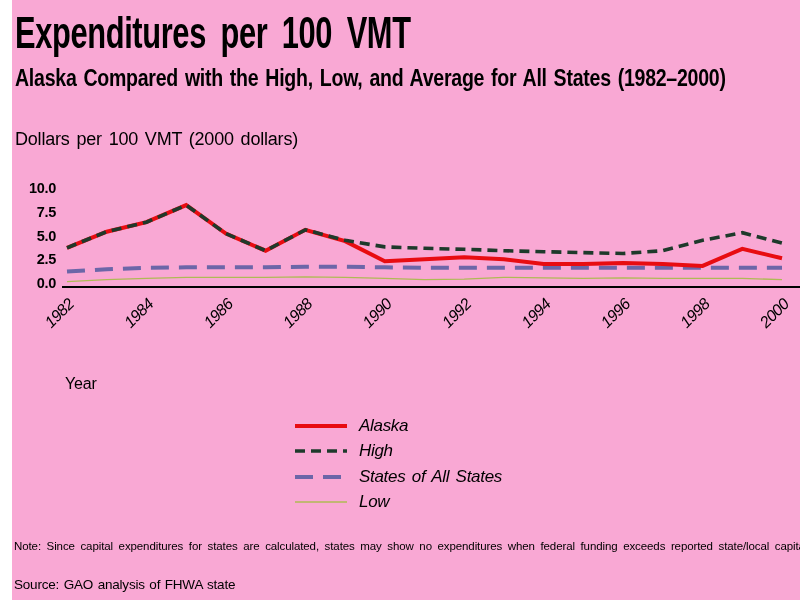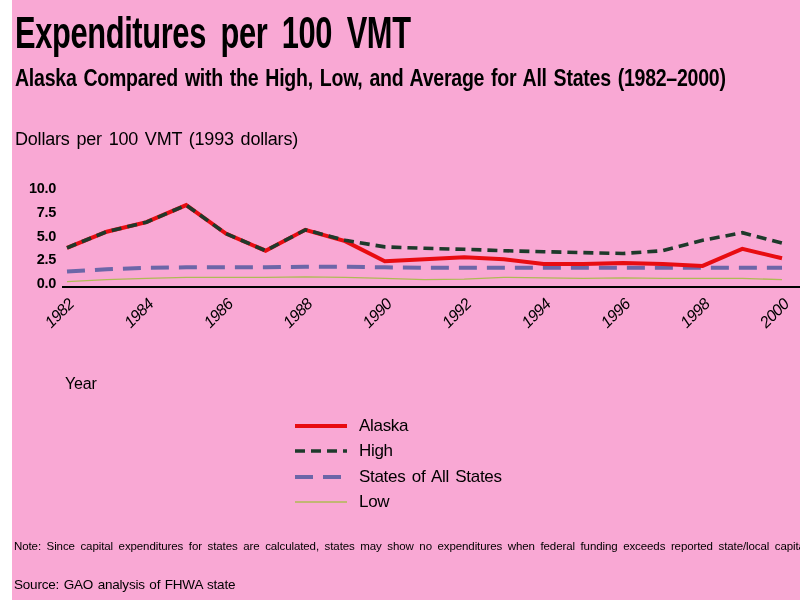--- a/index.html
+++ b/index.html
@@ -17,33 +17,33 @@
     left:3px;top:67px;font-size:23px;font-weight:700;
     transform:scaleX(.85);transform-origin:0 0;
     word-spacing:2px;letter-spacing:-.3px;
   }
   .unit-label{left:3px;top:130px;font-size:18px;letter-spacing:-.2px;word-spacing:2px;}
   .xaxis-title{left:53px;top:376px;font-size:16px;letter-spacing:-.2px;text-align:center;}
   .chart-svg{position:absolute;left:0;top:166px;}
   .ytick{font-family:"Liberation Sans",sans-serif;font-size:14.5px;font-weight:700;letter-spacing:-.3px;}
   .xtick{font-family:"Liberation Sans",sans-serif;font-size:16px;font-style:italic;letter-spacing:-.5px;}
   .legend{position:absolute;left:283px;top:413px;}
-  .legend-row{display:flex;align-items:center;height:25.5px;}
+  .legend-row{display:flex;align-items:center;height:25.5px;font-style:italic;}
   .legend-swatch{flex:0 0 auto;display:block;}
   .legend-label{margin-left:12px;font-size:17px;letter-spacing:-.3px;word-spacing:2px;white-space:nowrap;}
   .note{left:2px;top:541px;font-size:11.5px;letter-spacing:-.1px;word-spacing:2.5px;}
   .source{left:2px;top:578px;font-size:13.5px;letter-spacing:-.2px;word-spacing:1px;}
 </style>
 </head>
 <body>
 
 <div class="page">
   <div class="abs title">Expenditures per 100 VMT</div>
   <div class="abs subtitle">Alaska Compared with the High, Low, and Average for All States (1982–2000)</div>
-  <div class="abs unit-label">Dollars per 100 VMT (1993 dollars)</div>
+  <div class="abs unit-label">Dollars per 100 VMT (2000 dollars)</div>
 
   <svg class="chart-svg" id="chart-svg" width="800" height="190" viewBox="0 0 800 190">
       <text x="44" y="122.0" text-anchor="end" class="ytick">0.0</text>
       <text x="44" y="98.3" text-anchor="end" class="ytick">2.5</text>
       <text x="44" y="74.5" text-anchor="end" class="ytick">5.0</text>
       <text x="44" y="50.8" text-anchor="end" class="ytick">7.5</text>
       <text x="44" y="27.0" text-anchor="end" class="ytick">10.0</text>
       <line x1="50" y1="121" x2="797" y2="121" stroke="#000" stroke-width="2"></line>
       <text transform="translate(63.0,139) rotate(-45)" text-anchor="end" class="xtick">1982</text>
       <text transform="translate(142.4,139) rotate(-45)" text-anchor="end" class="xtick">1984</text>

